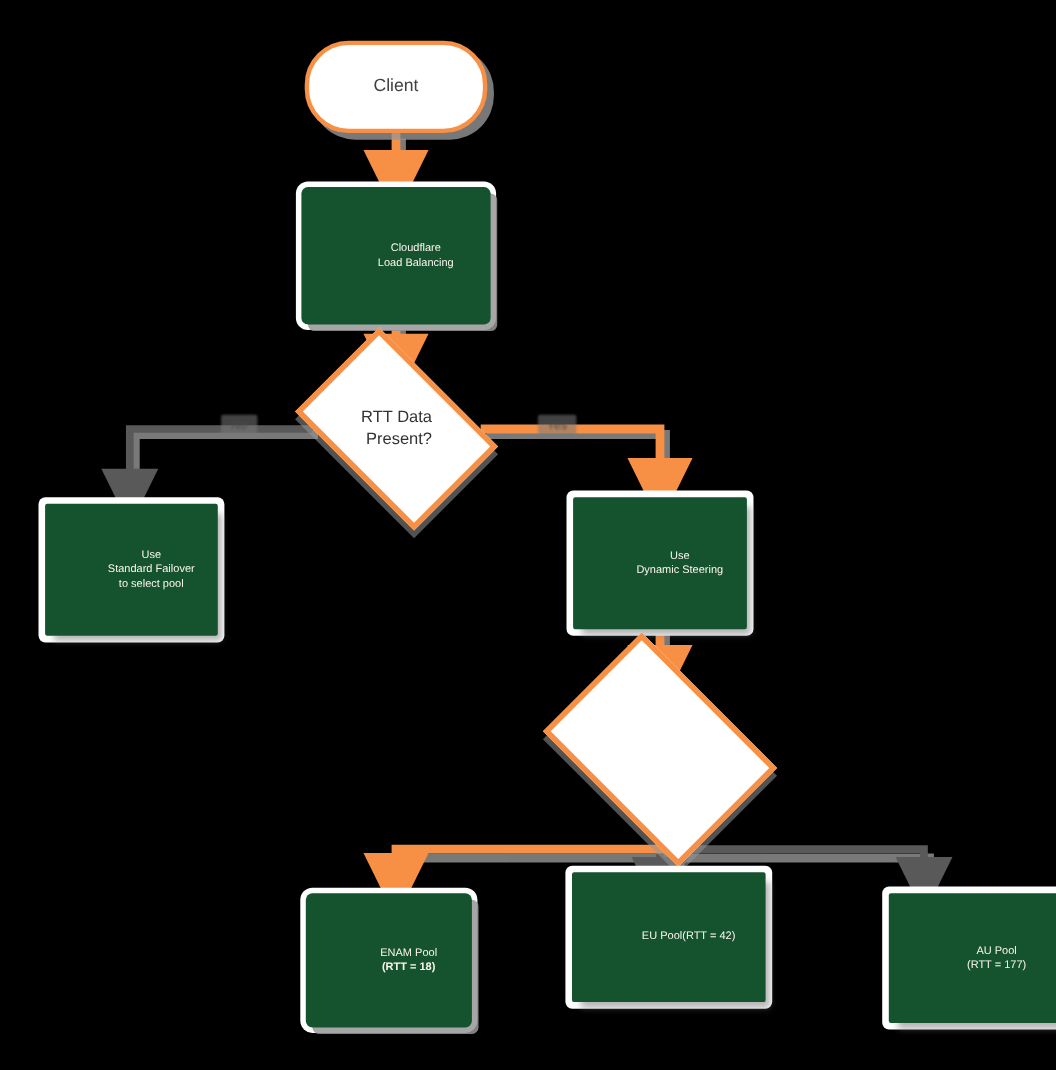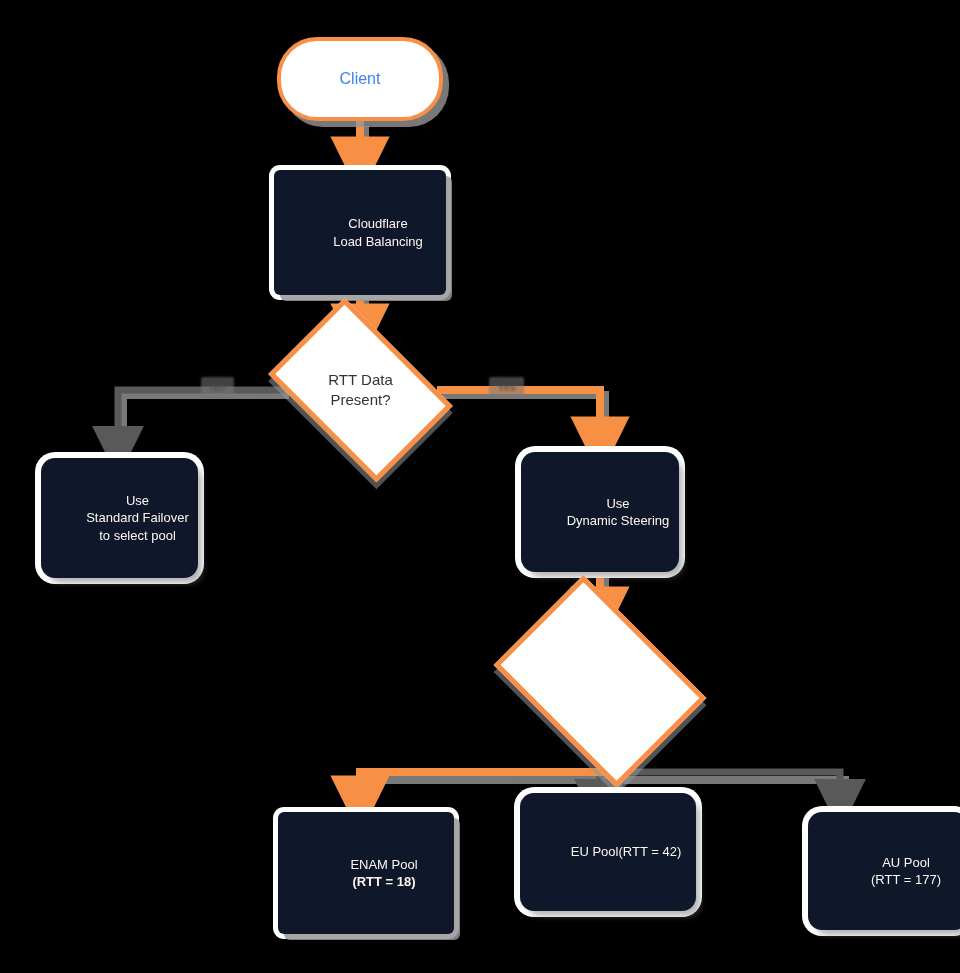--- a/index.html
+++ b/index.html
@@ -4,30 +4,30 @@
 <style>
   html,body{margin:0;padding:0;background:#000;}
   body{width:960px;height:973px;overflow:hidden;font-family:"Liberation Sans","DejaVu Sans",sans-serif;}
   #stage{position:relative;width:960px;height:973px;background:#000;}
   svg#wires{position:absolute;left:0;top:0;width:960px;height:973px;}
 
   .node{position:absolute;box-sizing:border-box;display:flex;align-items:center;justify-content:center;text-align:center;line-height:1.32;}
   .node .lbl{white-space:pre-line;}
 
   
-  .proc{background:#0f172a;color:#fdf6f0;font-size:13px;border-radius:6px;
+  .proc{background:#14532d;color:#fdf6f0;font-size:10px;border-radius:6px;
         box-shadow:6px 6px 0 0 rgba(150,150,150,.85), 0 0 0 5px #ffffff;padding-left:36px;}
-  .proc.soft{border-radius:14px;box-shadow:6px 7px 6px -2px rgba(120,120,120,.55), 0 0 0 6px #ffffff;}
+  .proc.soft{border-radius:2px;box-shadow:6px 7px 6px -2px rgba(120,120,120,.55), 0 0 0 6px #ffffff;}
 
   
-  .term{background:#ffffff;color:#3b82f6;font-size:16px;border:4px solid #f79044;border-radius:40px;
+  .term{background:#ffffff;color:#404040;font-size:16px;border:4px solid #f79044;border-radius:40px;
         box-shadow:6px 6px 0 0 rgba(150,150,150,.8);}
 
   
-  .dec{background:transparent;color:#333333;font-size:15px;}
+  .dec{background:transparent;color:#333333;font-size:15px;text-align:right;}
   .dec .dia{position:absolute;left:0;top:0;width:100%;height:100%;
             background:#ffffff;border:5px solid #f79044;
             transform:rotate(45deg);box-sizing:border-box;
             box-shadow:5px 5px 0 0 rgba(150,150,150,.55);}
   .dec .lbl{position:relative;z-index:2;}
 
   .edge-lbl{position:absolute;display:flex;align-items:center;justify-content:center;
             font-size:11px;color:#4a4a4a;background:rgba(120,120,120,.55);
             border-radius:2px;filter:blur(1.1px);letter-spacing:.2px;}
   .b{font-weight:bold;}
@@ -104,21 +104,21 @@
 
   <div class="node proc soft" style="left:521px;top:452px;width:158px;height:120px;">
     <span class="lbl">Use
 Dynamic Steering</span>
   </div>
 
   <div class="node dec" style="left:513px;top:618px;width:174px;height:127px;">
     <span class="dia"></span>
   </div>
 
-  <div class="node proc" style="left:278px;top:812px;width:176px;height:122px;flex-direction:column;">
+  <div class="node proc" style="left:278px;top:812px;width:151px;height:122px;flex-direction:column;">
     <span class="lbl">ENAM Pool</span>
     <span class="lbl b">(RTT = 18)</span>
   </div>
 
   <div class="node proc soft" style="left:520px;top:793px;width:176px;height:118px;">
     <span class="lbl">EU Pool</span>
     <span class="lbl">(RTT = 42)</span>
   </div>
 
   <div class="node proc soft" style="left:760px;top:812px;width:160px;height:118px;flex-direction:column;margin-left:48px;">

